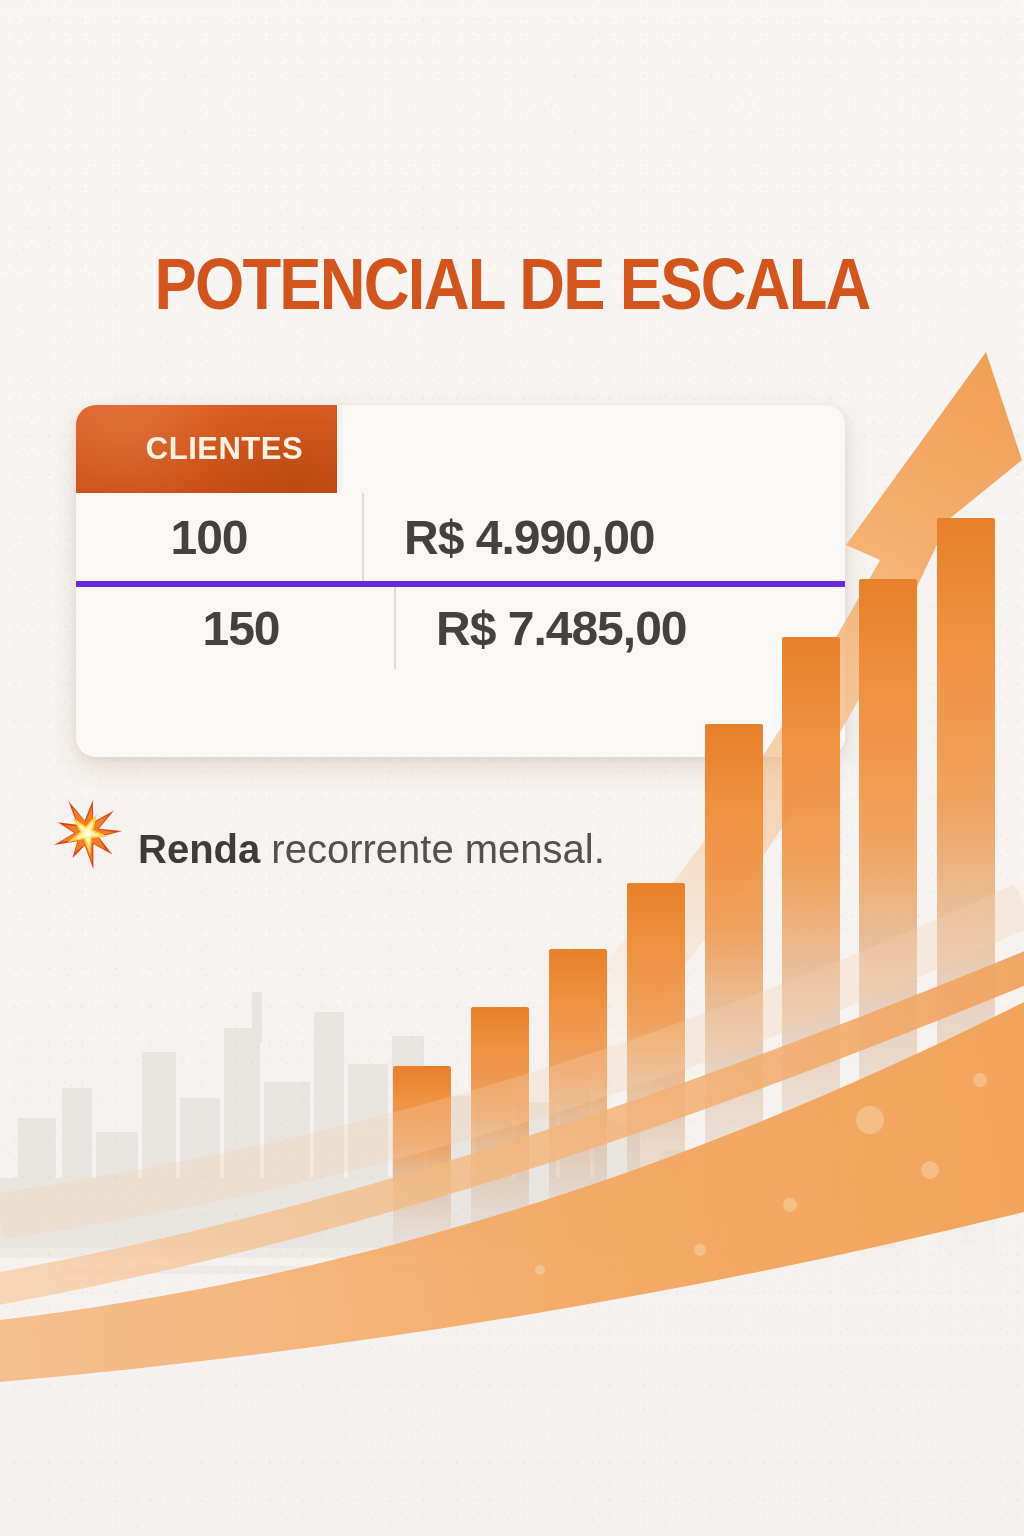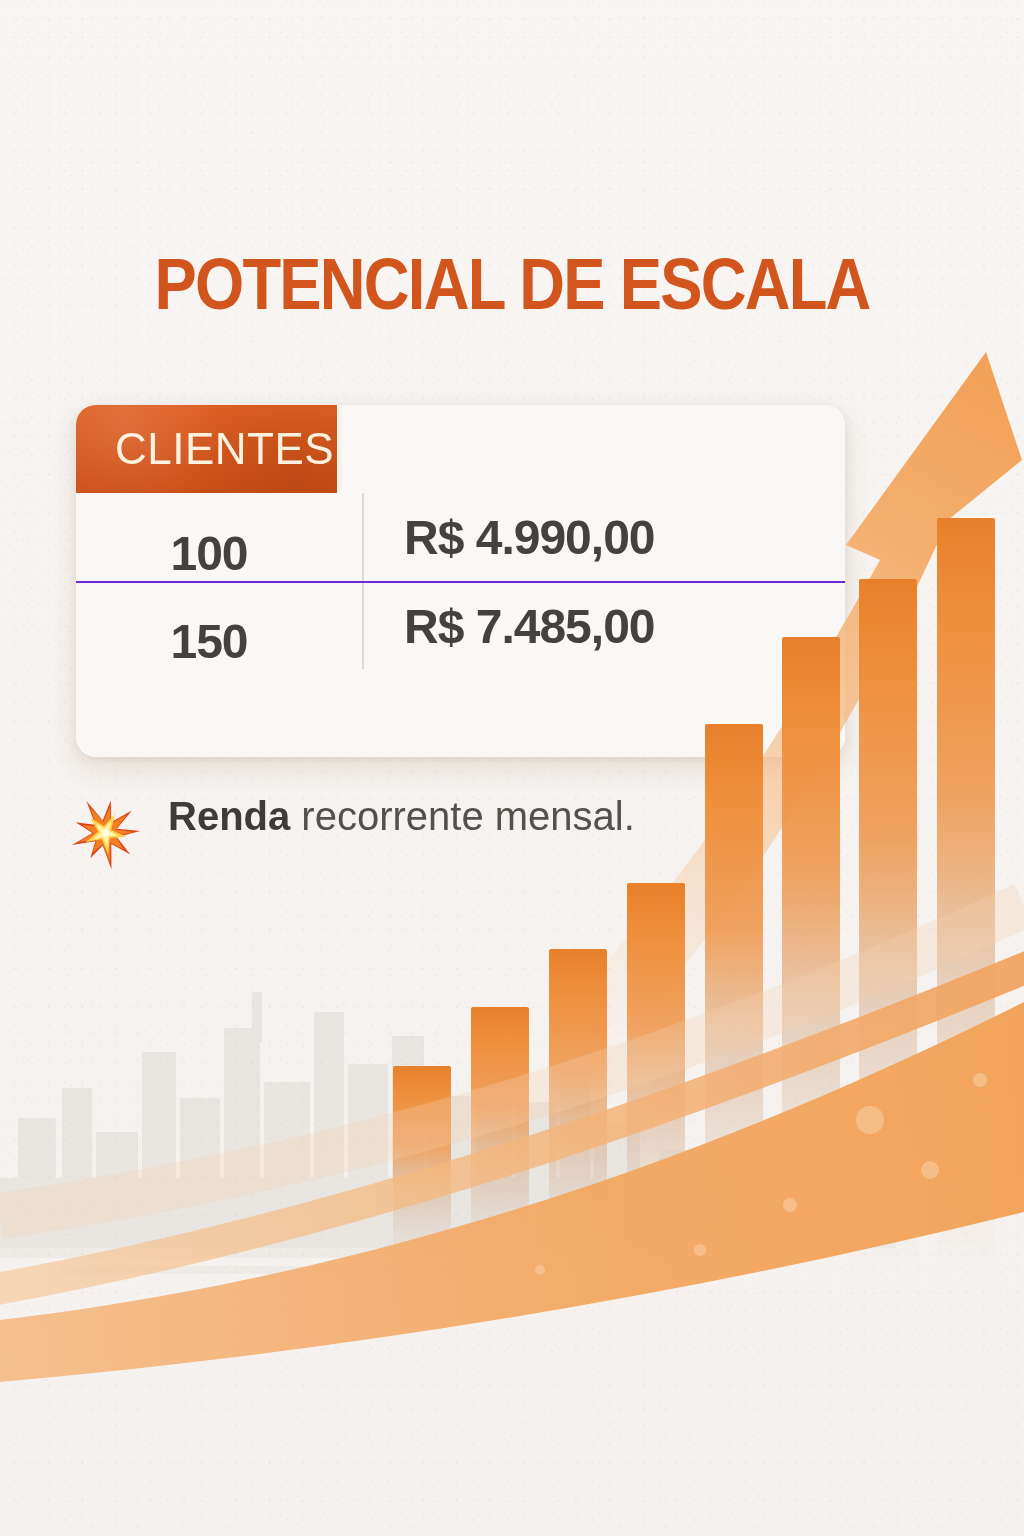--- a/index.html
+++ b/index.html
@@ -58,48 +58,48 @@
     display:flex;height:88px;
     border-radius:20px 20px 0 0;overflow:hidden;
   }
   .t-header .h-cell{
     display:flex;align-items:center;justify-content:center;
     background:
       radial-gradient(circle at 18% 25%, rgba(255,255,255,.10), transparent 45%),
       radial-gradient(circle at 85% 85%, rgba(110,35,0,.18), transparent 55%),
       linear-gradient(180deg,var(--header-top),var(--header-bottom));
     color:var(--header-text);
-    font-size:44px;font-weight:normal;letter-spacing:.5px;padding-left:36px;
+    font-size:31px;font-weight:bold;letter-spacing:.5px;padding-left:36px;
   }
   .t-header .h-cell.c1{width:266px;border-right:5px solid #f7f3ef;}
   .t-header .h-cell.c2{flex:1;}
   .t-row{
-    display:flex;height:88px;align-items:flex-end;
-  }
-  .t-row + .t-row{border-top:2px solid #6d28d9;}
+    display:flex;height:88px;align-items:center;
+  }
+  .t-row + .t-row{border-top:6px solid #6d28d9;padding-left:32px;}
   .t-row .cell{font-size:48px;font-weight:bold;color:var(--cell-text);letter-spacing:-1px;}
   .t-row .cell.c1{width:266px;text-align:center;}
   .t-row .cell.c2{flex:1;padding-left:40px;border-left:2px solid #dedad6;align-self:stretch;display:flex;align-items:center;margin-left:20px;}
 
   
   #bars-layer{position:absolute;inset:0;z-index:5;pointer-events:none;}
   .growth-bar{
     position:absolute;border-radius:2px 2px 0 0;
     background:linear-gradient(180deg,
       #e8802a 0%, #ef9140 16%,
       rgba(238,150,74,.86) 38%,
       rgba(216,176,142,.52) 62%,
       rgba(211,192,174,.24) 82%,
       rgba(214,199,184,0) 100%);
   }
 
   
   .note{
-    position:absolute;left:66px;top:794px;z-index:7;
-    display:flex;align-items:flex-start;gap:24px;
+    position:absolute;left:48px;top:794px;z-index:7;
+    display:flex;align-items:flex-end;gap:12px;
   }
   .note .burst{width:78px;height:78px;flex:0 0 auto;}
   .note .note-text{font-size:40px;color:var(--note-regular);white-space:nowrap;}
   .note .note-text b{color:var(--note-bold);font-weight:bold;}
 </style>
 </head>
 <body>
 
 <div class="stage">
 

